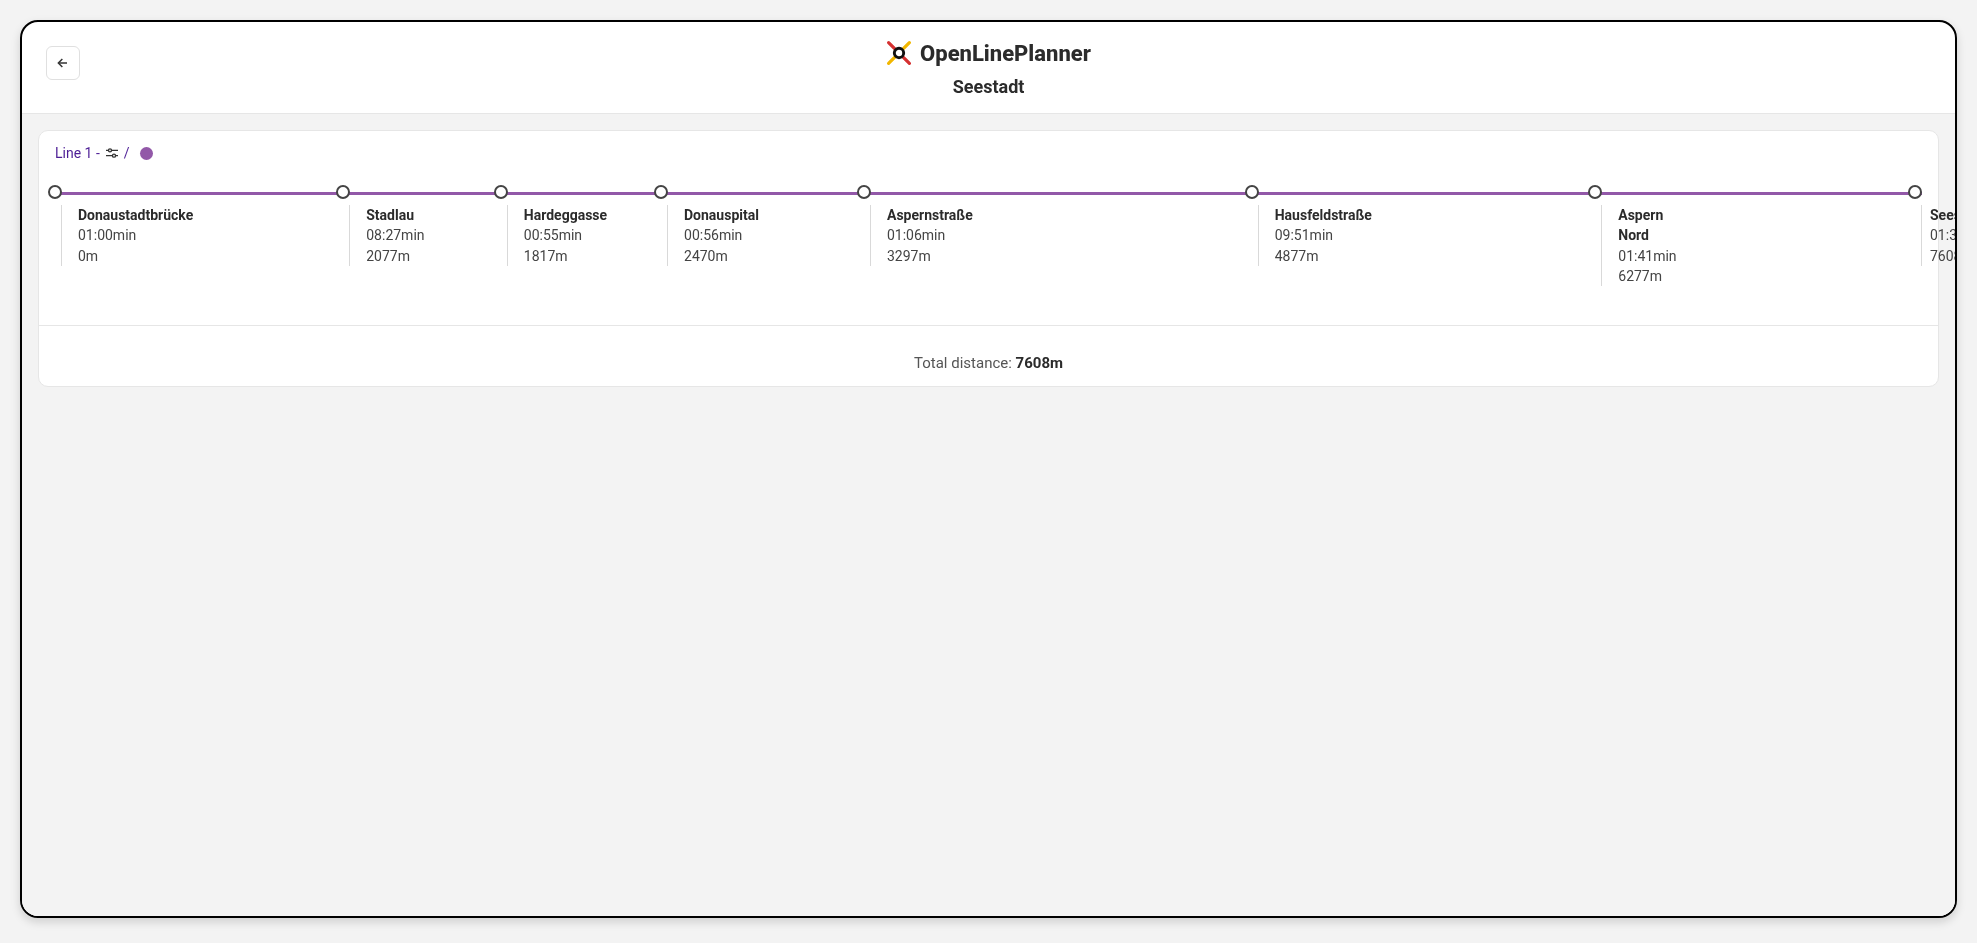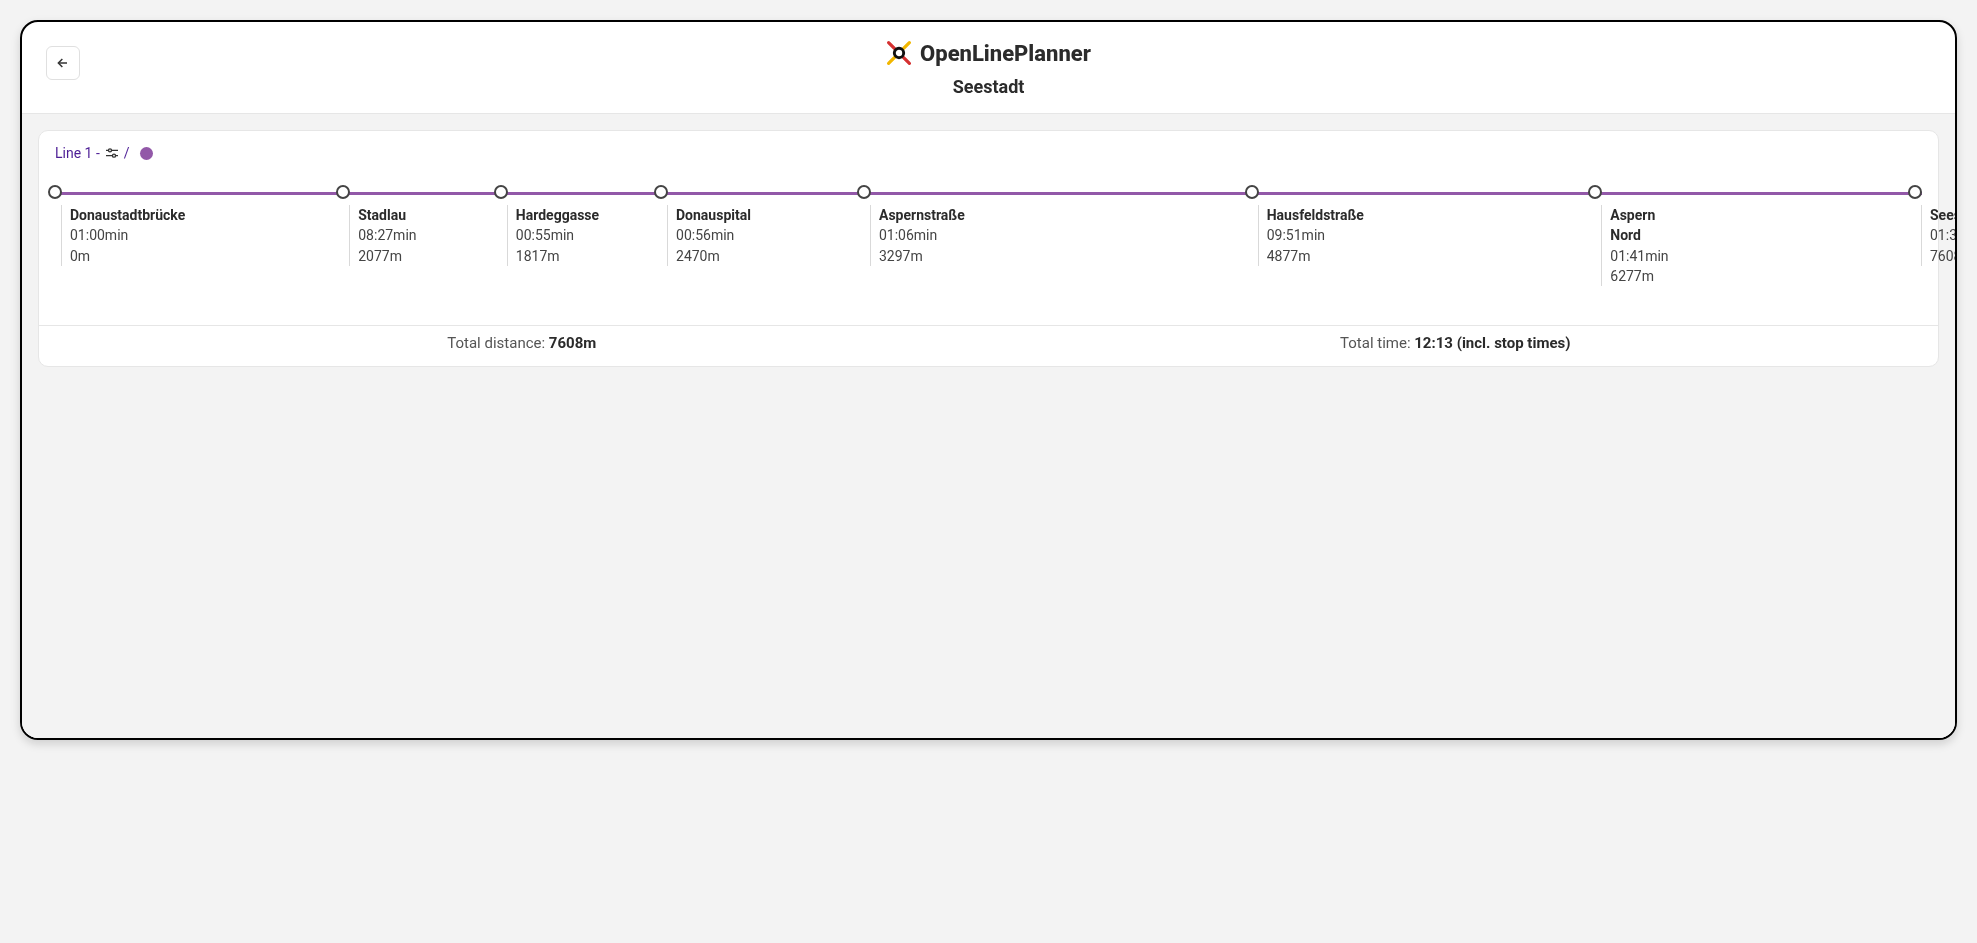--- a/index.html
+++ b/index.html
@@ -7,21 +7,21 @@
     font-family: -apple-system, BlinkMacSystemFont, "Segoe UI", Roboto, Helvetica, Arial, sans-serif;
     background: #f3f3f3;
     color: #333;
     padding: 20px;
   }
   .window {
     background: #fff;
     border-radius: 18px;
     border: 2px solid #000;
     overflow: hidden;
-    height: 720px;
+    height: 898px;
     display: flex;
     flex-direction: column;
     box-shadow: 0 4px 10px rgba(0,0,0,0.15);
   }
   .header {
     position: relative;
     padding: 18px 24px 16px 24px;
     border-bottom: 1px solid #e6e6e6;
   }
   .back-btn {
@@ -103,32 +103,32 @@
     border-radius: 50%;
     position: relative;
     z-index: 1;
     margin-left: -7px;
   }
   .stop .meta {
     position: absolute;
     top: 20px;
     left: 6px;
     border-left: 1px solid #d9d9d9;
-    padding-left: 8px;
+    padding-left: 16px;
     font-size: 14px;
     color: #444;
     line-height: 1.45;
     white-space: normal;
     max-width: 160px;
   }
   .stop .meta .name { font-weight: 700; color: #2b2b2b; }
   .footer {
     border-top: 1px solid #e6e6e6;
     margin: 30px -16px 0 -16px;
-    padding: 8px 16px 14px 16px;
+    padding: 28px 16px 14px 16px;
     display: flex;
     font-size: 15px;
     color: #555;
   }
   .footer strong { color: #2b2b2b; }
   .footer .col { flex: 1; text-align: center; }
 </style>
 </head>
 <body>
 
@@ -232,19 +232,16 @@
               <div>01:37min</div>
               <div>7608m</div>
             </div>
           </div>
         </div>
 
       <div class="footer">
         <div class="col">
           <span>Total distance: </span><strong>7608m</strong>
         </div>
-        <div class="col">
-          <span>Total time: </span><strong>12:13 (incl. stop times)</strong>
-        </div>
       </div>
     </div>
   </div>
 </div>
 
 </body></html>

